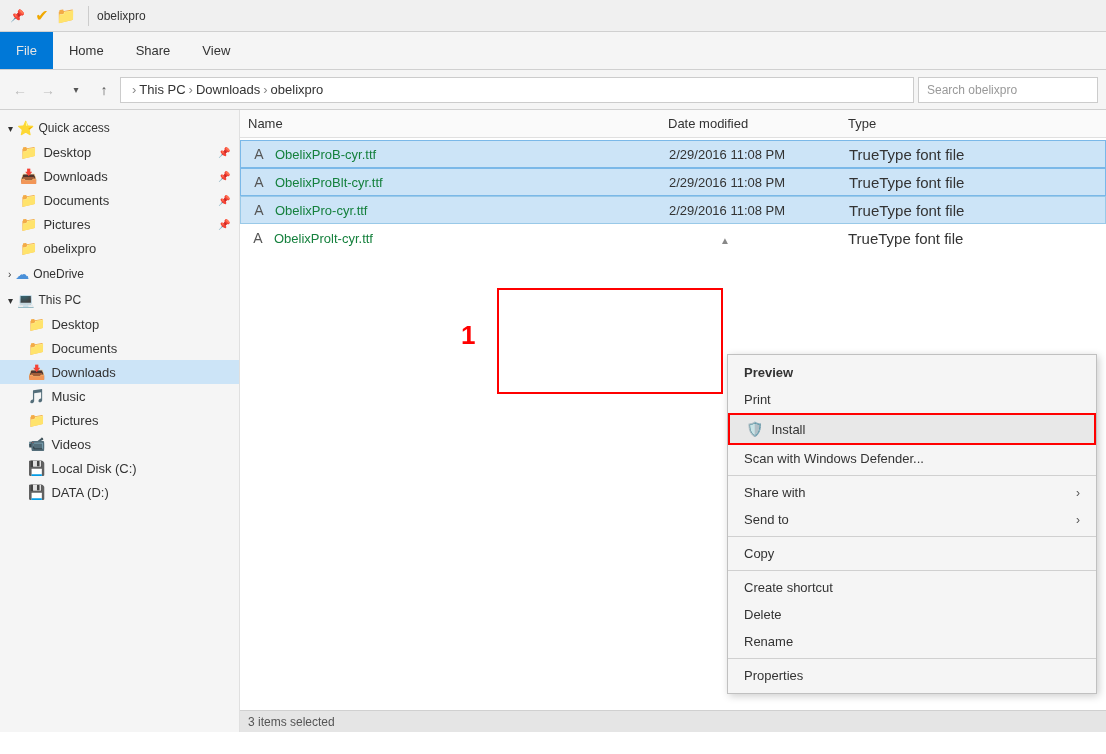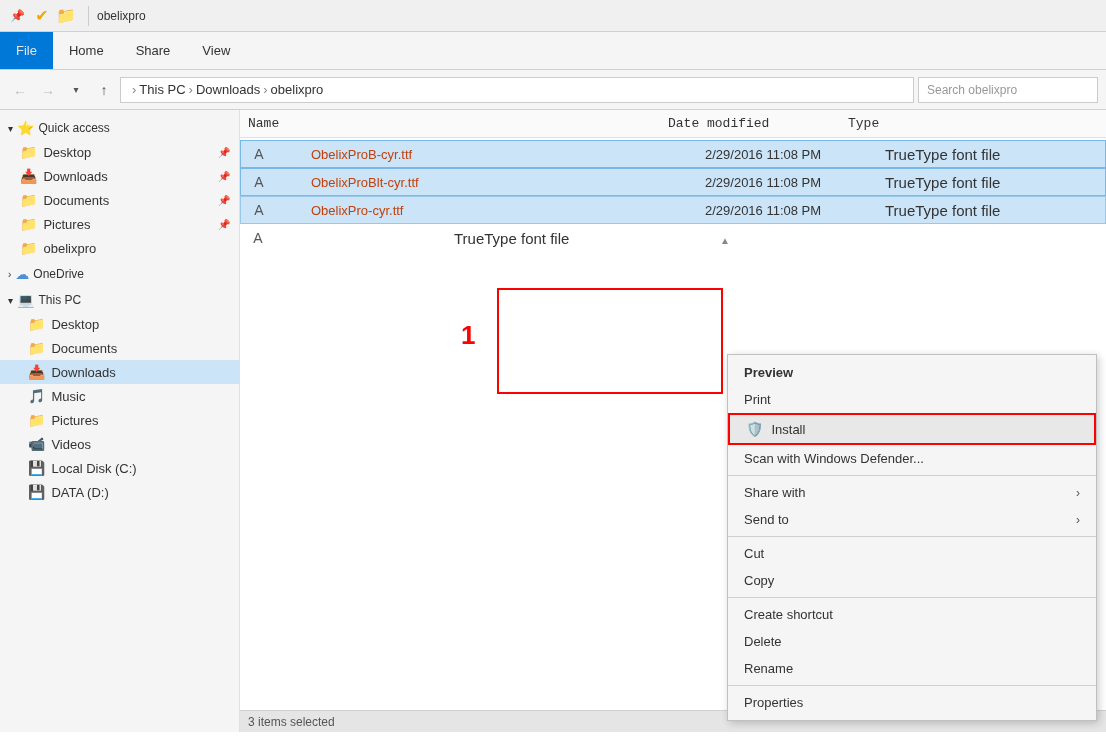--- a/index.html
+++ b/index.html
@@ -139,38 +139,37 @@
       align-items: center;
       height: 28px;
       border-bottom: 1px solid #e0e0e0;
       background: #fafafa;
       padding: 0 8px;
     }
     .col-header-item {
       font-size: 13px;
       color: #333;
       cursor: pointer;
-      font-family: Liberation Mono, monospace;
     }
     .col-name { flex: 0 0 420px; }
     .col-date { flex: 0 0 180px; }
     .col-type { flex: 1; }
     .file-list { padding: 2px 0; }
     .file-row {
       display: flex;
       align-items: center;
       height: 28px;
       padding: 0 8px;
       cursor: pointer;
       position: relative;
     }
     .file-row.selected { background: #cce4f7; border: 1px solid #7ab8e8; }
     .file-row.context-open { background: #cce4f7; border: 1px solid #99c9e8; }
     .file-icon { width: 20px; height: 20px; margin-right: 6px; display: flex; align-items: center; justify-content: center; font-size: 14px; color: #555; flex-shrink: 0; }
-    .file-name { flex: 0 0 394px; font-size: 13px; color: #c2410c; margin-left: 36px; }
+    .file-name { flex: 0 0 394px; font-size: 13px; color: #15803d; }
     .file-date { flex: 0 0 180px; font-size: 13px; color: #333; }
     .file-type { flex: 1; font-size: 15px; color: #333; }
 
     
     .red-box-1 {
       position: absolute;
       top: 178px;
       left: 257px;
       width: 226px;
       height: 106px;
@@ -411,20 +410,21 @@
 
       <div class="file-row selected context-open">
         <div class="file-icon">A</div>
         <div class="file-name">ObelixPro-cyr.ttf</div>
         <div class="file-date">2/29/2016 11:08 PM</div>
         <div class="file-type">TrueType font file</div>
       </div>
 
       <div class="file-row">
         <div class="file-icon">A</div>
+        <div class="file-name">ObelixProlt-cyr.ttf</div>
         <div class="file-date"></div>
         <div class="file-type">TrueType font file</div>
       </div>
     </div>
 
     <div class="red-box-1"></div>
     <div class="step-label-1">1</div>
 
     <div class="context-menu">
       <div class="ctx-item bold">
@@ -448,23 +448,20 @@
       <div class="ctx-item">
         <span>Share with</span>
         <span class="ctx-arrow">›</span>
       </div>
       <div class="ctx-item">
         <span>Send to</span>
         <span class="ctx-arrow">›</span>
       </div>
       <div class="ctx-divider"></div>
       <div class="ctx-item">
-        <span>Cut</span>
-      </div>
-      <div class="ctx-item">
         <span>Copy</span>
       </div>
       <div class="ctx-divider"></div>
       <div class="ctx-item">
         <span>Create shortcut</span>
       </div>
       <div class="ctx-item">
         <span>Delete</span>
       </div>
       <div class="ctx-item">

